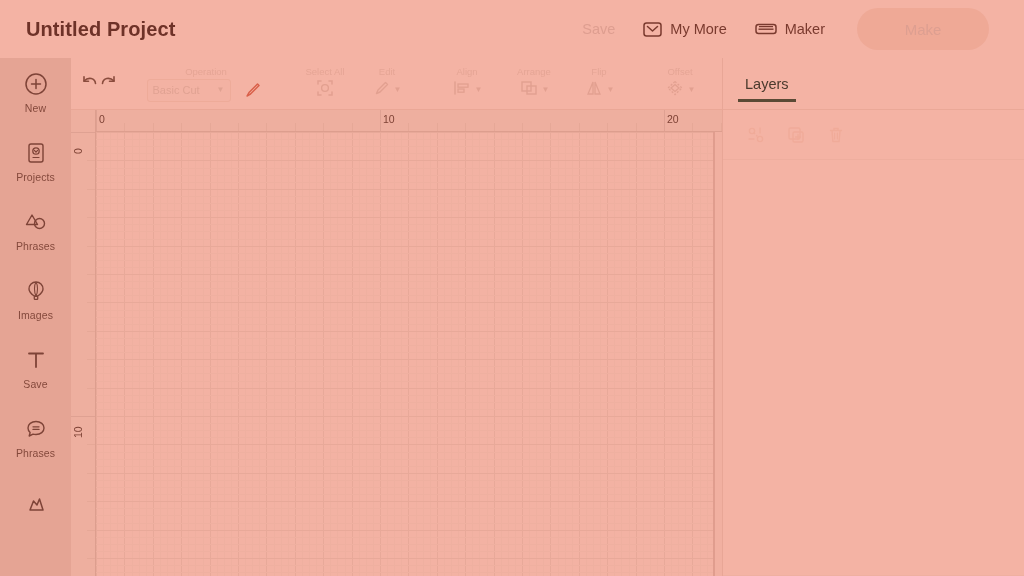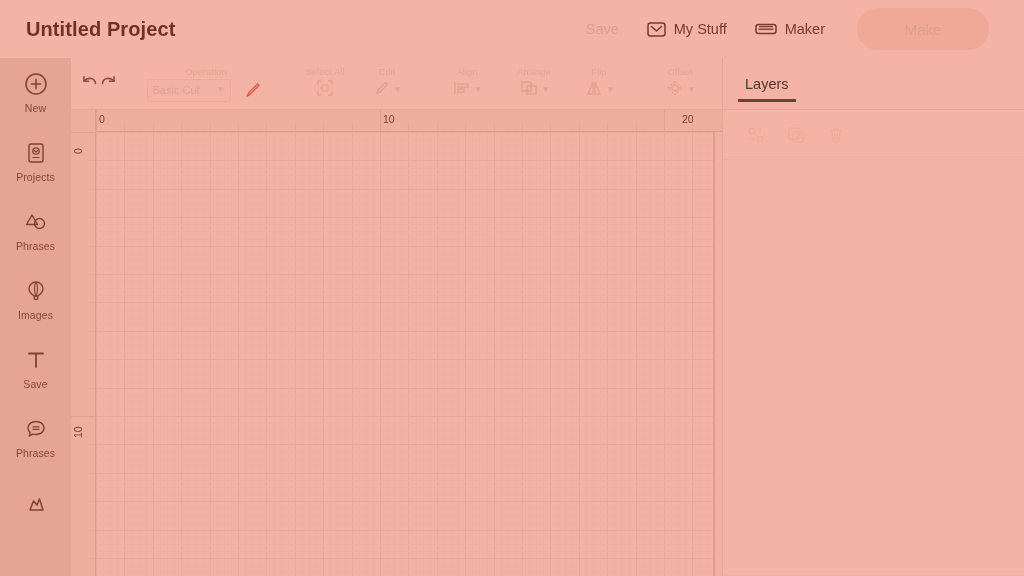--- a/index.html
+++ b/index.html
@@ -274,21 +274,21 @@
         <span>Save</span>
       </div>
 
       <div class="hdr-btn">
         <span class="hdr-icon">
           <svg width="19" height="15" viewBox="0 0 19 15">
             <rect x="1" y="1" width="17" height="13" rx="2.5" fill="none" stroke="#7a3a2e" stroke-width="1.5"></rect>
             <path d="M4.5 4.5 L9.5 9 L14.5 4.5" fill="none" stroke="#7a3a2e" stroke-width="1.5" stroke-linecap="round" stroke-linejoin="round"></path>
           </svg>
         </span>
-        <span>My Stuff</span>
+        <span>My More</span>
       </div>
 
       <div class="hdr-btn">
         <span class="hdr-icon">
           <svg width="22" height="14" viewBox="0 0 22 14">
             <rect x="1" y="2.5" width="20" height="9" rx="2.5" fill="none" stroke="#7a3a2e" stroke-width="1.5"></rect>
             <path d="M3.5 7.2 L18.5 7.2" stroke="#7a3a2e" stroke-width="1.4"></path>
             <path d="M4 4.6 L18 4.6" stroke="#7a3a2e" stroke-width="1.2"></path>
           </svg>
         </span>
@@ -681,21 +681,21 @@
         <div class="rh-minor" style="left: 451px;"></div>
         <div class="rh-minor" style="left: 479px;"></div>
         <div class="rh-minor" style="left: 508px;"></div>
         <div class="rh-minor" style="left: 536px;"></div>
         <div class="rh-minor" style="left: 565px;"></div>
         <div class="rh-major" style="left: 593px;"></div>
         <div class="rh-minor" style="left: 621px;"></div>
         <div class="rh-minor" style="left: 650px;"></div>
         <div class="rh-label" style="left: 25px;">0</div>
         <div class="rh-label" style="left: 309px;">10</div>
-        <div class="rh-label" style="left: 608px;">20</div>
+        <div class="rh-label" style="left: 593px;">20</div>
       </div>
     <div id="ruler-v">
         <div class="rv-major" style="top: 22px;"></div>
         <div class="rv-minor" style="top: 50px;"></div>
         <div class="rv-minor" style="top: 79px;"></div>
         <div class="rv-minor" style="top: 107px;"></div>
         <div class="rv-minor" style="top: 136px;"></div>
         <div class="rv-minor" style="top: 164px;"></div>
         <div class="rv-minor" style="top: 192px;"></div>
         <div class="rv-minor" style="top: 221px;"></div>

